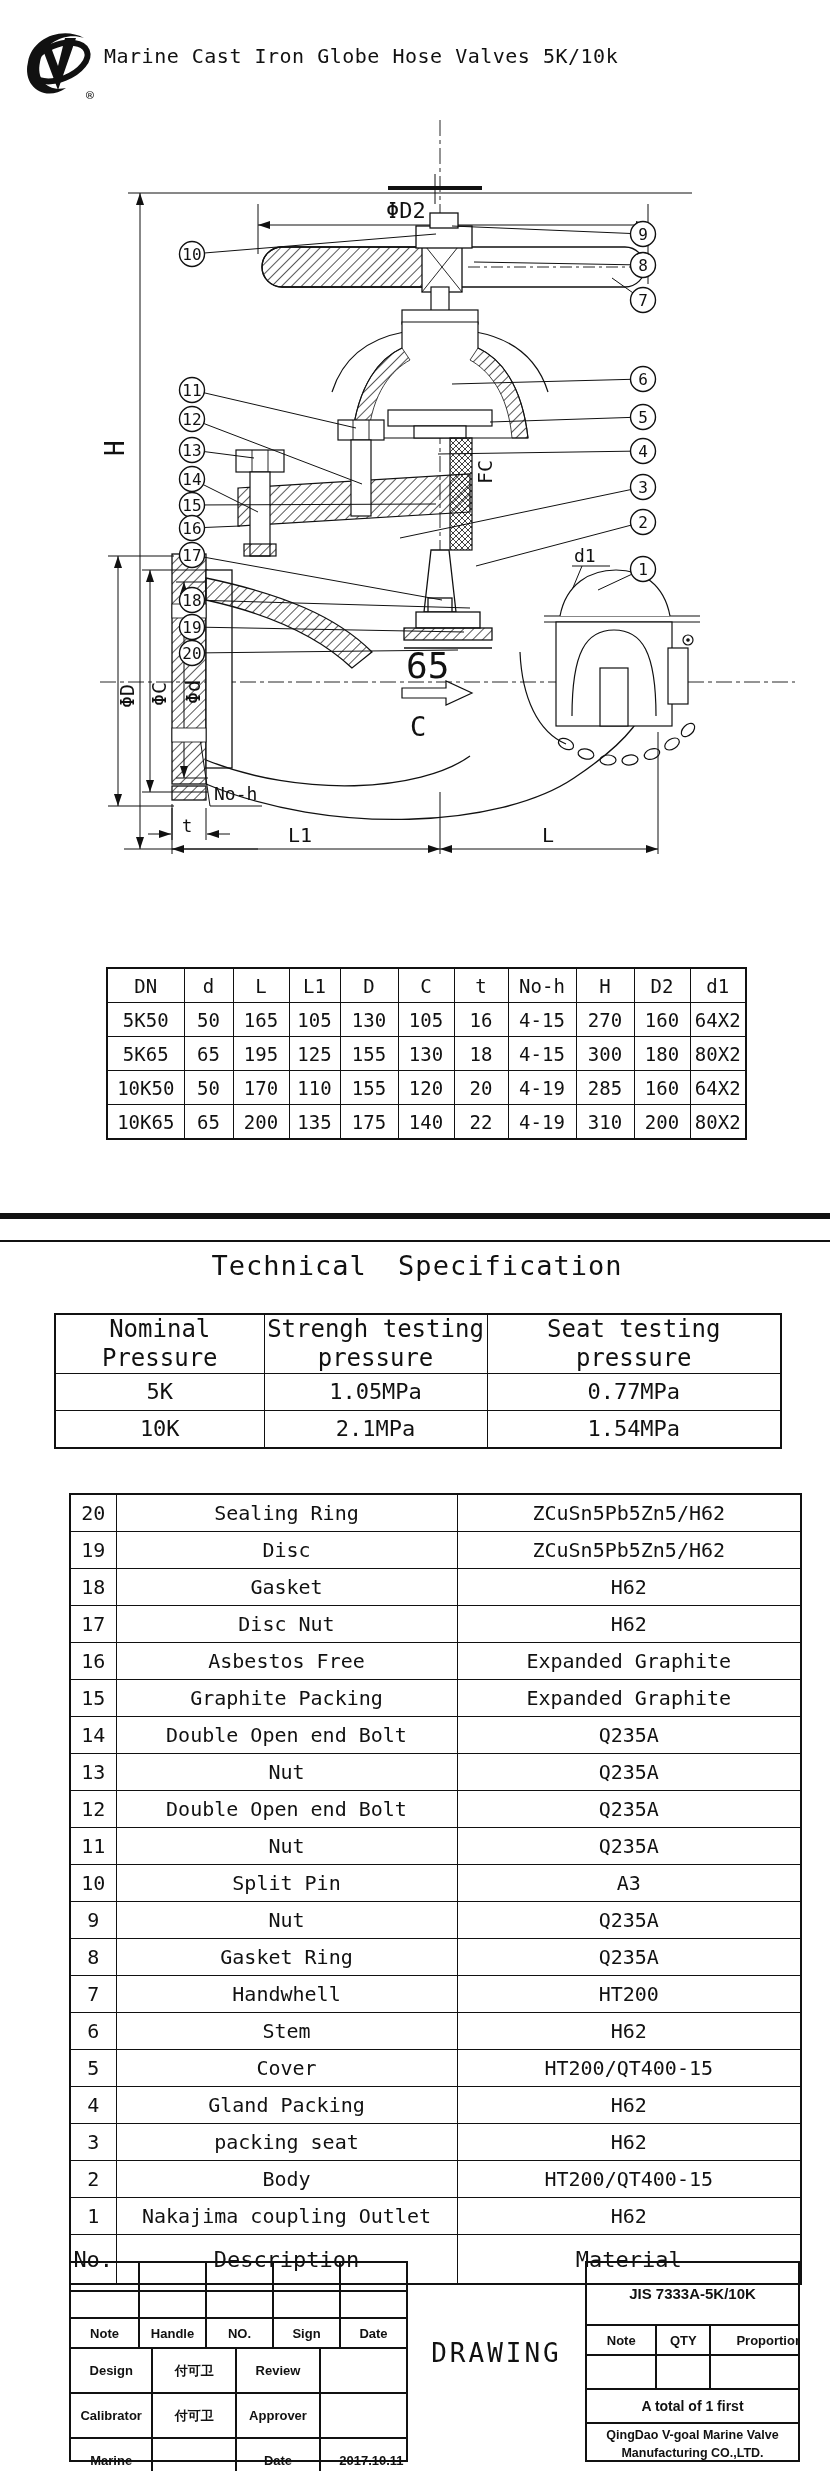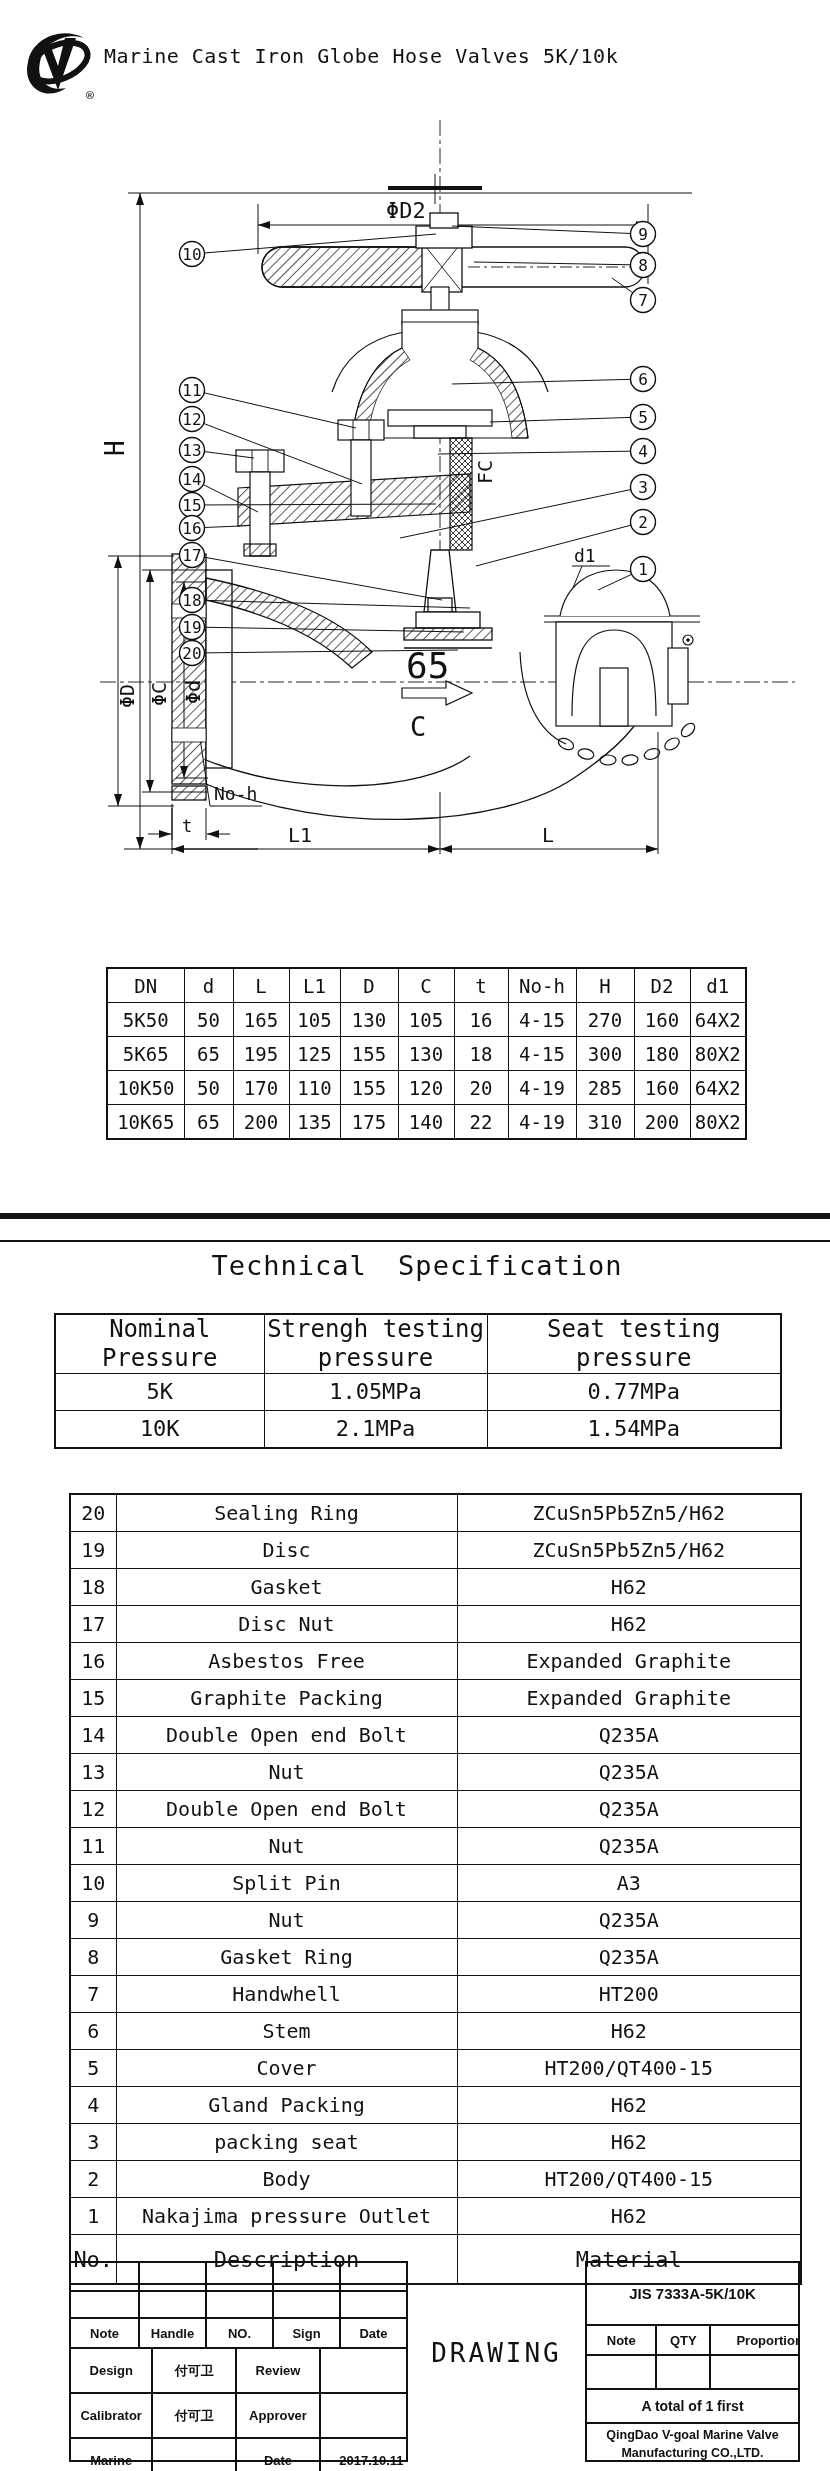--- a/index.html
+++ b/index.html
@@ -483,21 +483,21 @@
           <td>packing seat</td>
           <td>H62</td>
         </tr>
         <tr>
           <td>2</td>
           <td>Body</td>
           <td>HT200/QT400-15</td>
         </tr>
         <tr>
           <td>1</td>
-          <td>Nakajima pressure Outlet</td>
+          <td>Nakajima coupling Outlet</td>
           <td>H62</td>
         </tr>
       </tbody>
     <tfoot>
       <tr>
         <td>No.</td>
         <td>Description</td>
         <td>Material</td>
       </tr>
     </tfoot>

